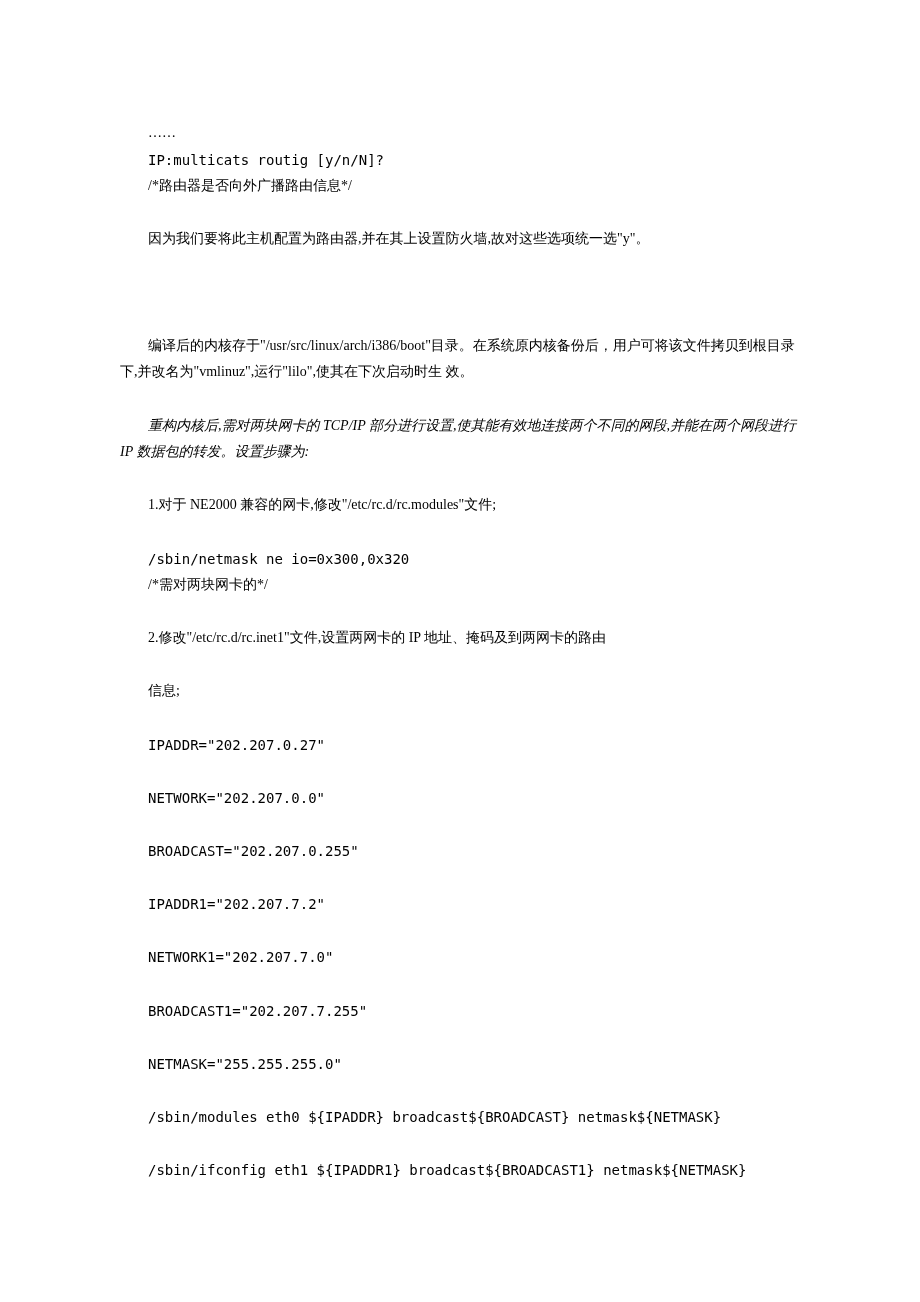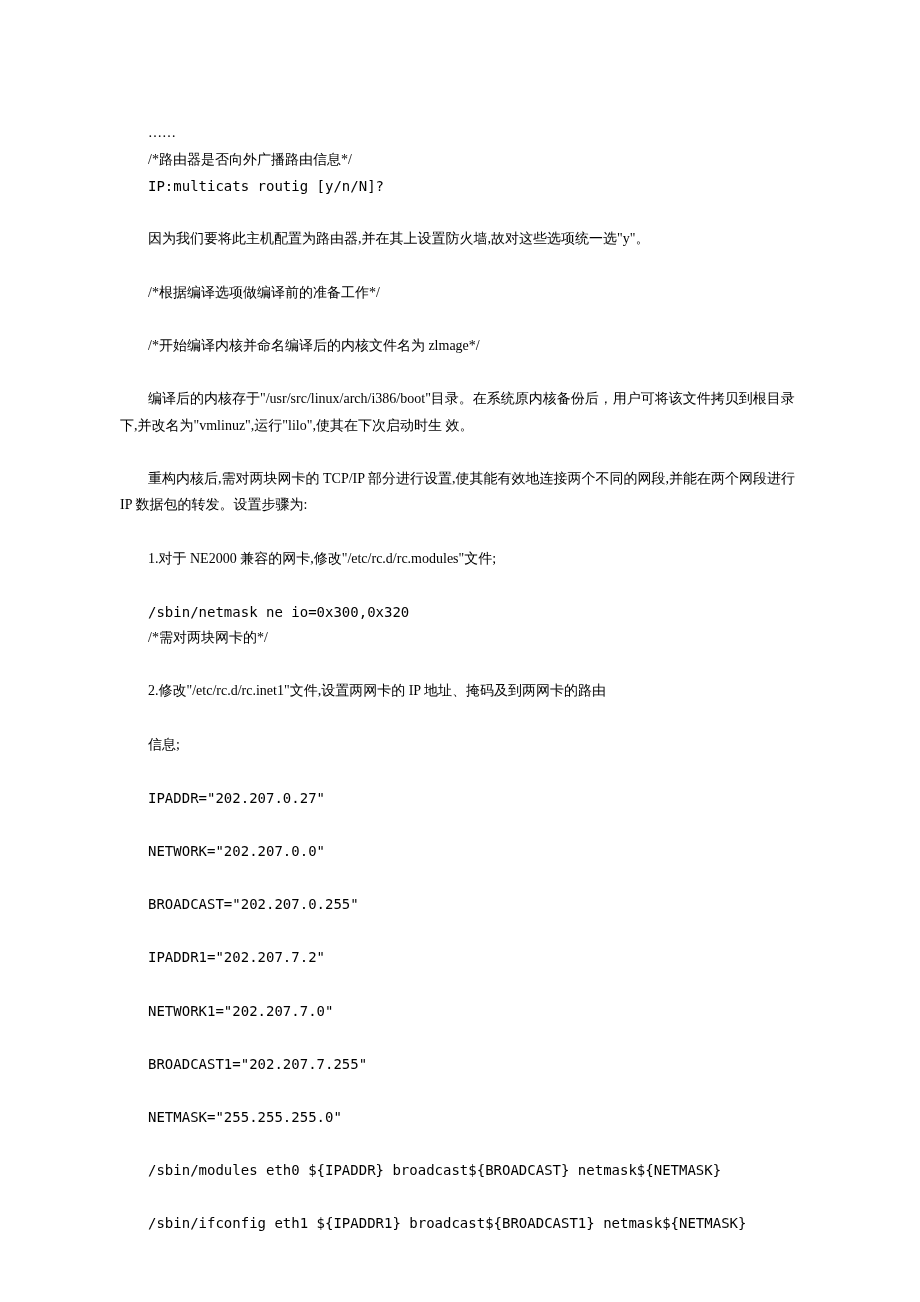--- a/index.html
+++ b/index.html
@@ -25,42 +25,40 @@
   .mono {
     font-family: "SimSun", "宋体", monospace;
   }
 </style>
 </head>
 <body>
 
 <div class="page">
 
   <p class="para">……</p>
+  <p class="para mono">IP:multicats routig [y/n/N]?</p>
   <p class="para">/*路由器是否向外广播路由信息*/</p>
-  <p class="para mono">IP:multicats routig [y/n/N]?</p>
 
   <div class="spacer"></div>
 
   <p class="para">因为我们要将此主机配置为路由器,并在其上设置防火墙,故对这些选项统一选"y"。</p>
 
   <div class="spacer"></div>
 
-  <p class="para">/*根据编译选项做编译前的准备工作*/</p>
 
   <div class="spacer"></div>
 
-  <p class="para">/*开始编译内核并命名编译后的内核文件名为 zlmage*/</p>
 
   <div class="spacer"></div>
 
   <p class="para" style="text-indent:2em;">编译后的内核存于"/usr/src/linux/arch/i386/boot"目录。在系统原内核备份后，用户可将该文件拷贝到根目录下,并改名为"vmlinuz",运行"lilo",使其在下次启动时生 效。</p>
 
   <div class="spacer"></div>
 
-  <p class="para" style="text-indent:2em;">重构内核后,需对两块网卡的 TCP/IP 部分进行设置,使其能有效地连接两个不同的网段,并能在两个网段进行 IP 数据包的转发。设置步骤为:</p>
+  <p class="para" style="text-indent:2em;font-style:italic;">重构内核后,需对两块网卡的 TCP/IP 部分进行设置,使其能有效地连接两个不同的网段,并能在两个网段进行 IP 数据包的转发。设置步骤为:</p>
 
   <div class="spacer"></div>
 
   <p class="para">1.对于 NE2000 兼容的网卡,修改"/etc/rc.d/rc.modules"文件;</p>
 
   <div class="spacer"></div>
 
   <p class="para mono">/sbin/netmask ne io=0x300,0x320</p>
   <p class="para">/*需对两块网卡的*/</p>
 

